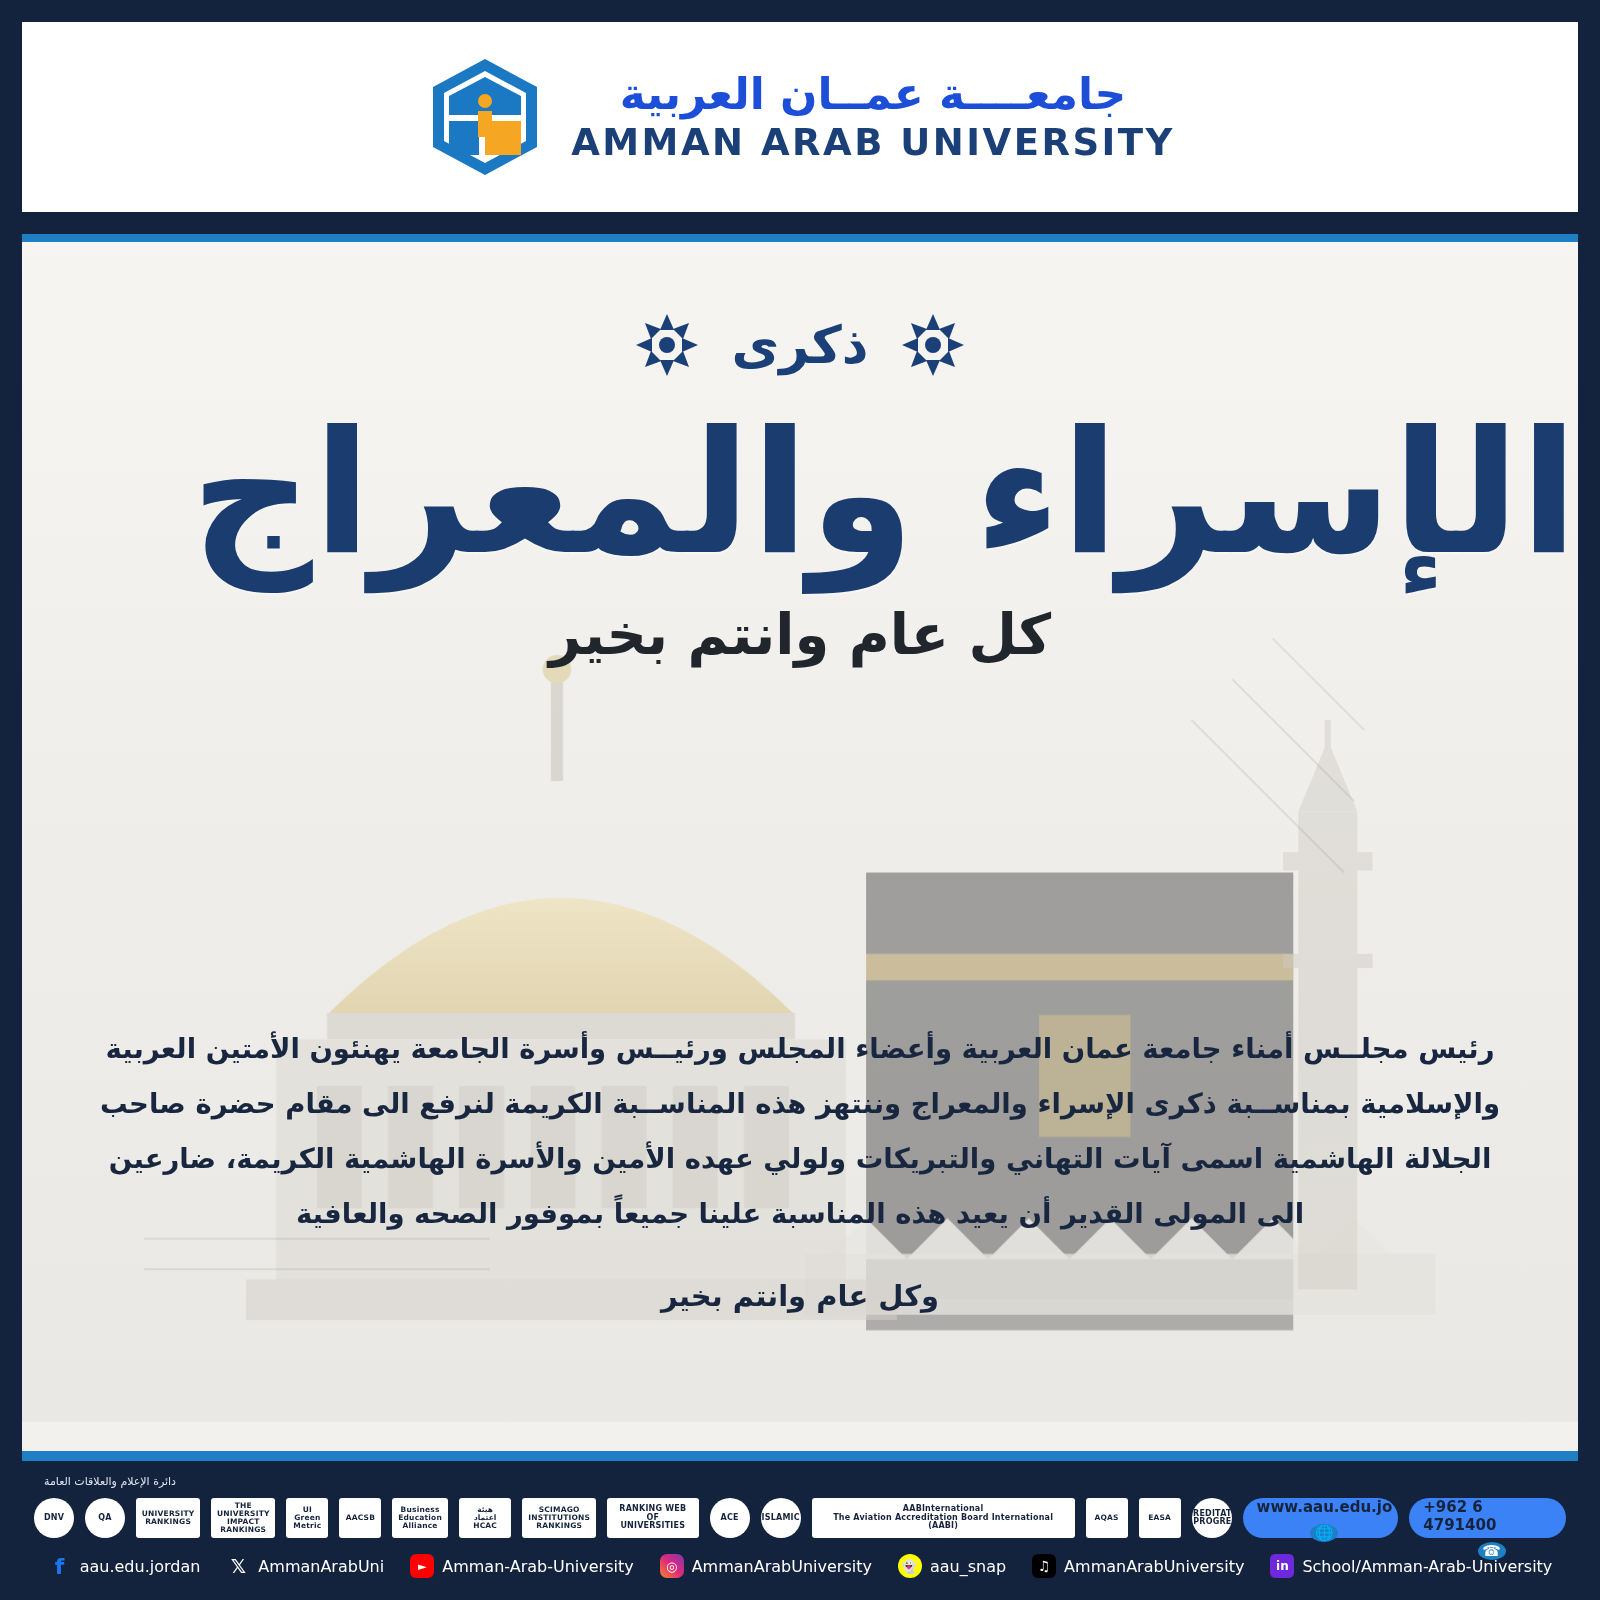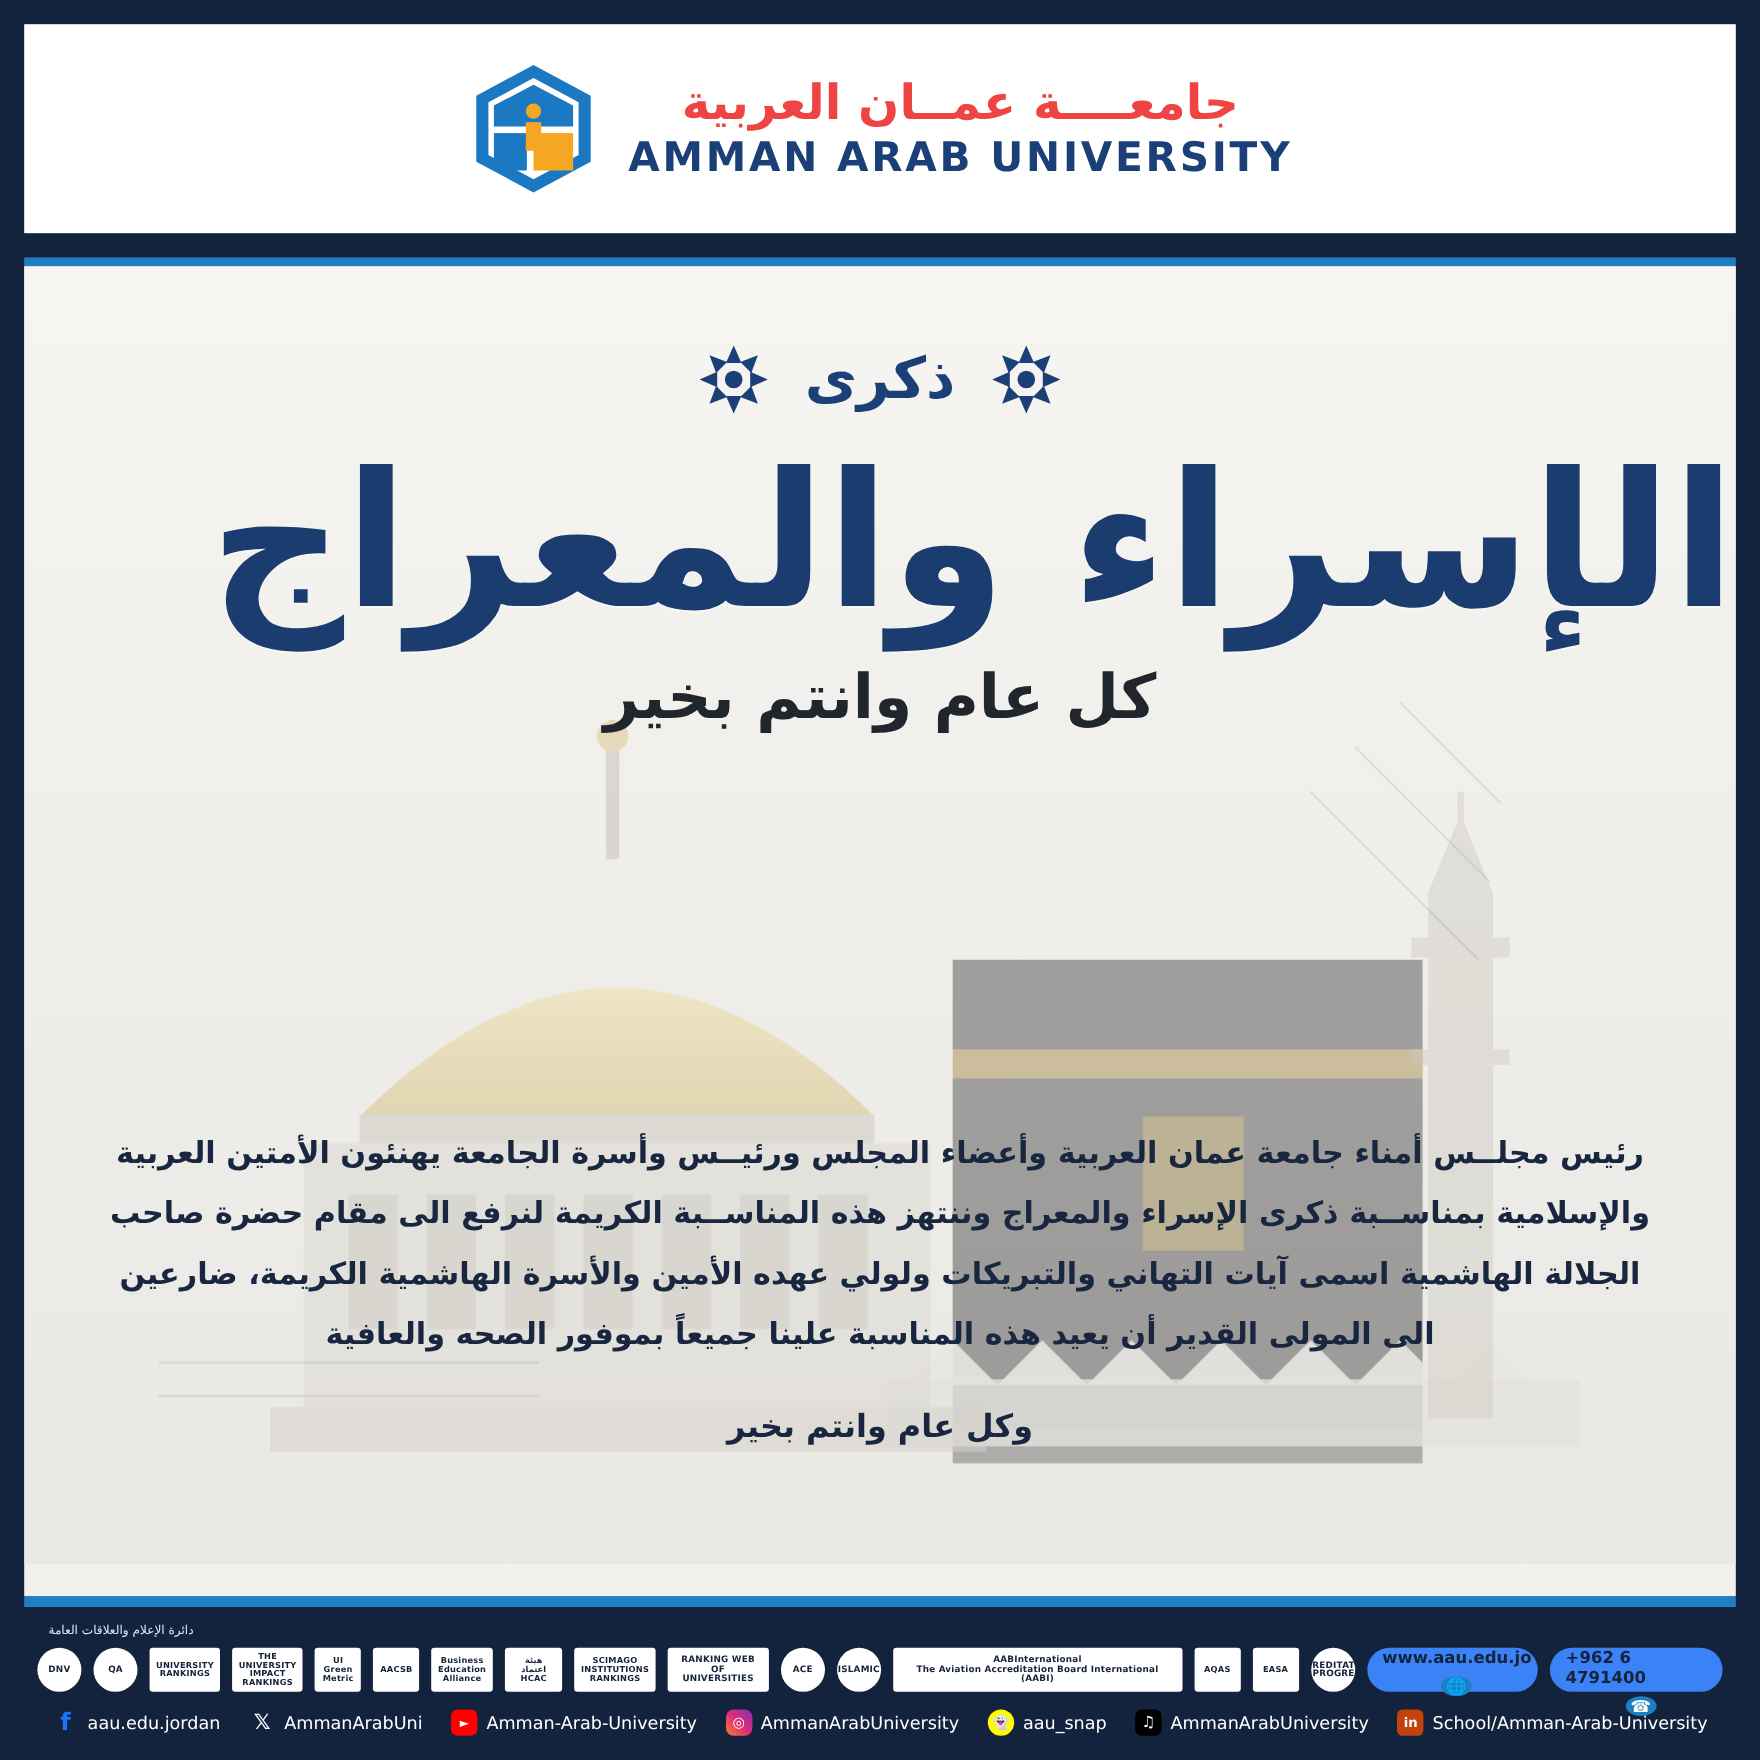--- a/index.html
+++ b/index.html
@@ -29,21 +29,21 @@
   }
   .logo-text-wrap {
     display: flex;
     flex-direction: column;
     align-items: center;
     line-height: 1.05;
   }
   .logo-ar {
     font-size: 44px;
     font-weight: bold;
-    color: #ef4444;
+    color: #1d4ed8;
     letter-spacing: 2px;
     direction: rtl;
   }
   .logo-en {
     font-size: 37px;
     font-weight: bold;
     color: #1b3f77;
     letter-spacing: 2.5px;
     direction: ltr;
     margin-top: 6px;
@@ -200,21 +200,21 @@
     display: flex; align-items: center; justify-content: center;
     font-size: 14px; font-weight: bold; color: #fff;
     flex: none;
   }
   .sicon.fb { color: #1877f2; background: transparent; font-size: 22px; }
   .sicon.x  { background: transparent; color:#fff; font-size: 19px; }
   .sicon.yt { background: #ff0000; border-radius: 6px; font-size: 11px; }
   .sicon.ig { background: linear-gradient(45deg,#f58529,#dd2a7b,#8134af); border-radius: 7px; font-size: 13px; }
   .sicon.sc { background: #fffc00; color: #1b1b1b; border-radius: 50%; font-size: 13px; }
   .sicon.tt { background: #000; color: #fff; border-radius: 6px; font-size: 14px; }
-  .sicon.li { background: #c2410c; border-radius: 5px; font-size: 12px; }
+  .sicon.li { background: #6d28d9; border-radius: 5px; font-size: 12px; }
 </style>
 </head>
 <body>
 
 <div class="poster">
 
   <div class="header-bar">
     <div class="logo-text-wrap">
       <div class="logo-ar">جامعــــة عمــان العربية</div>
       <div class="logo-en">AMMAN ARAB UNIVERSITY</div>

